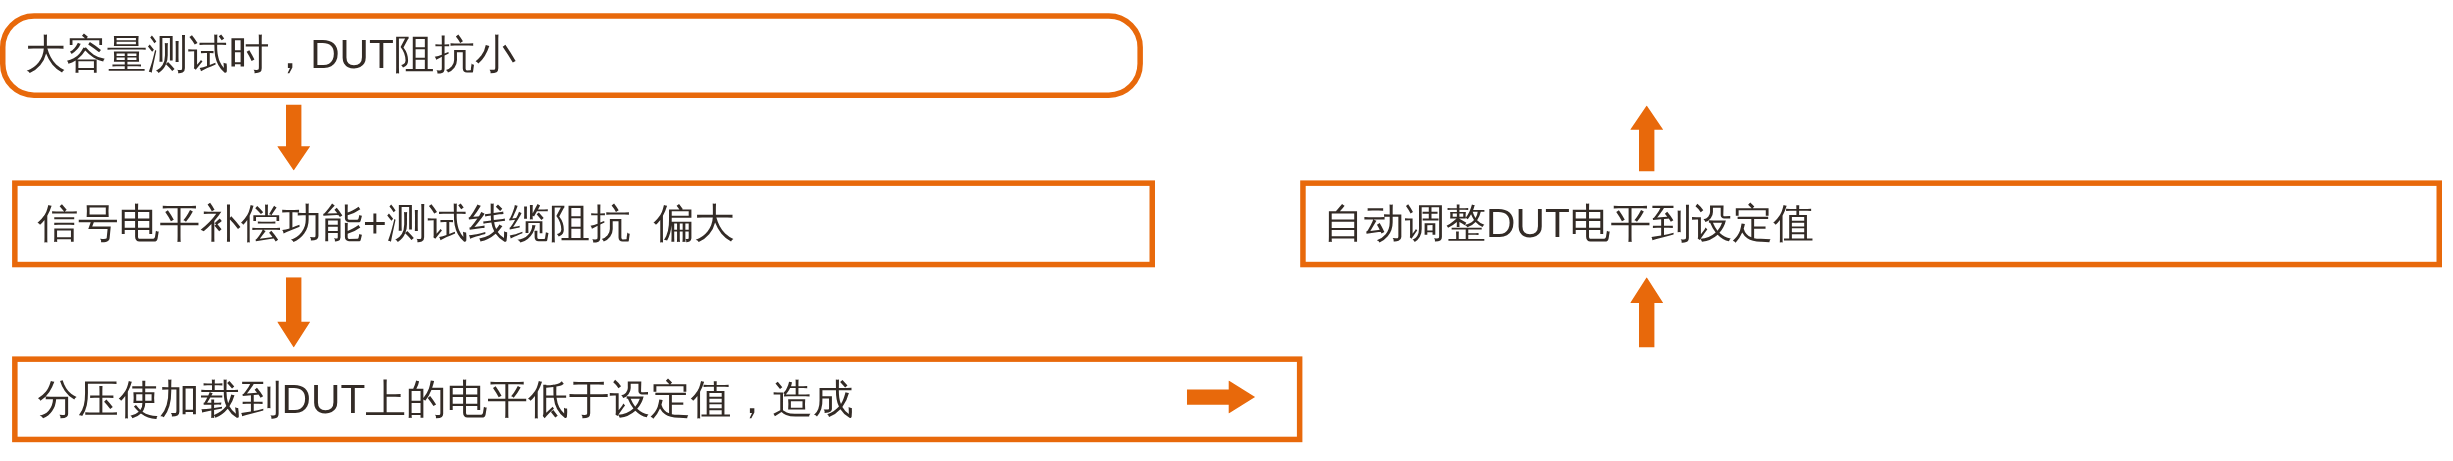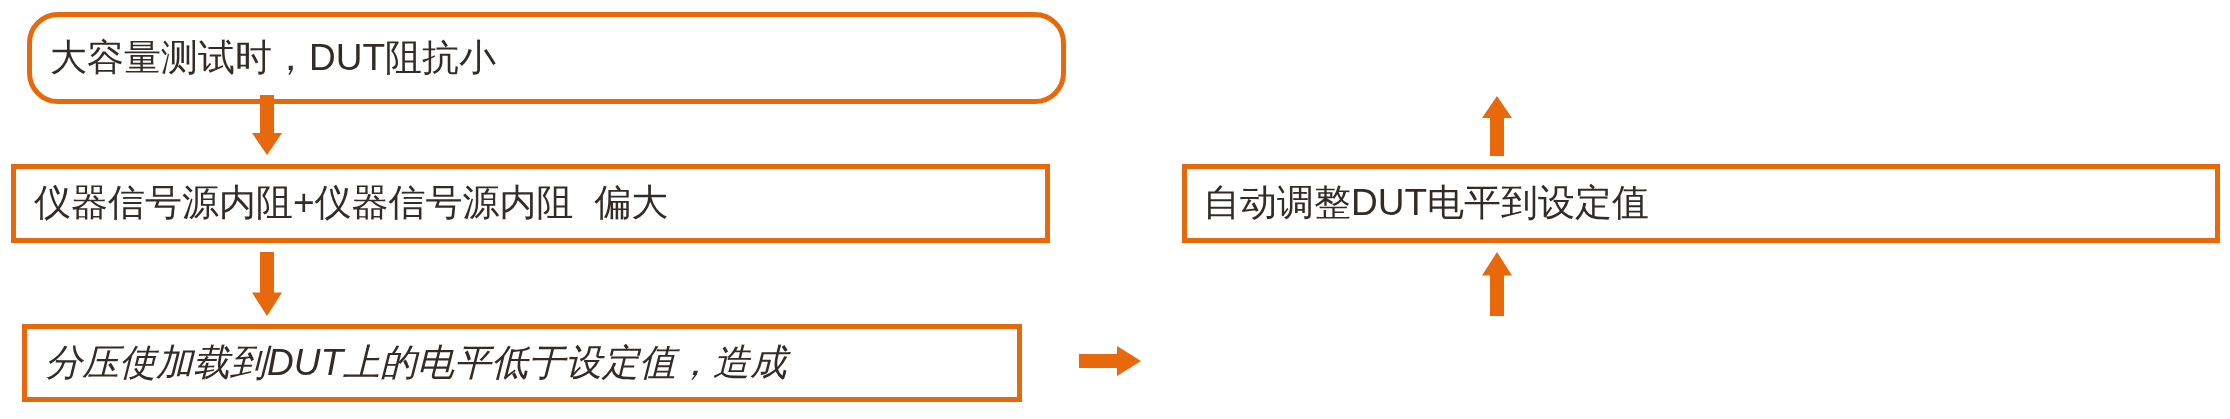--- a/index.html
+++ b/index.html
@@ -26,23 +26,23 @@
     display: flex;
     align-items: center;
     padding: 0 18px;
     font-size: 37px;
     line-height: 1.2;
     color: var(--ink);
     white-space: pre;
     overflow: hidden;
   }
   
-  .box-l1 { left: 27px;   top: 12px;  width: 1039px; height: 92px; border-radius: 31px; }
+  .box-l1 { left: 0;   top: 12px;  width: 1039px; height: 77px; border-radius: 31px; }
   .box-l2 { left: 11px;   top: 164px; width: 1039px; height: 79px; }
-  .box-l3 { left: 22px;   top: 324px; width: 1000px; height: 78px; font-style: italic; }
+  .box-l3 { left: 11px;   top: 324px; width: 1173px; height: 78px; }
   
   .box-r1 { left: 1182px; top: 12px;  width: 1038px; height: 77px; }
   .box-r2 { left: 1182px; top: 164px; width: 1038px; height: 79px; padding-left: 16px; }
   .box-r3 { left: 1182px; top: 324px; width: 1038px; height: 78px; }
 
   .arrow { position: absolute; display: block; }
   .arrow svg { display: block; width: 100%; height: 100%; }
   .arrow polygon { fill: var(--orange); }
 
   .arrow-d1 { left: 252px;  top: 95px;  width: 30px; height: 60px; }
@@ -57,21 +57,21 @@
 <div class="canvas">
 
   <div class="fc-box box-l1">大容量测试时，DUT阻抗小</div>
 
   <span class="arrow arrow-d1">
     <svg viewBox="0 0 30 60" preserveAspectRatio="none" aria-hidden="true">
       <polygon points="8,0 22,0 22,38 30,38 15,60 0,38 8,38"></polygon>
     </svg>
   </span>
 
-  <div class="fc-box box-l2">仪器信号源内阻+仪器信号源内阻  偏大</div>
+  <div class="fc-box box-l2">信号电平补偿功能+测试线缆阻抗  偏大</div>
 
   <span class="arrow arrow-d2">
     <svg viewBox="0 0 30 60" preserveAspectRatio="none" aria-hidden="true">
       <polygon points="8,0 22,0 22,38 30,38 15,60 0,38 8,38"></polygon>
     </svg>
   </span>
 
   <div class="fc-box box-l3">分压使加载到DUT上的电平低于设定值，造成</div>
 
   <span class="arrow arrow-r1">

